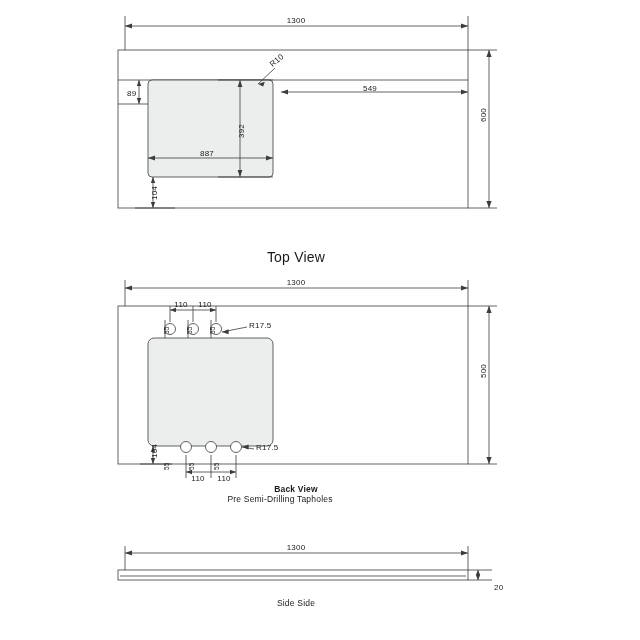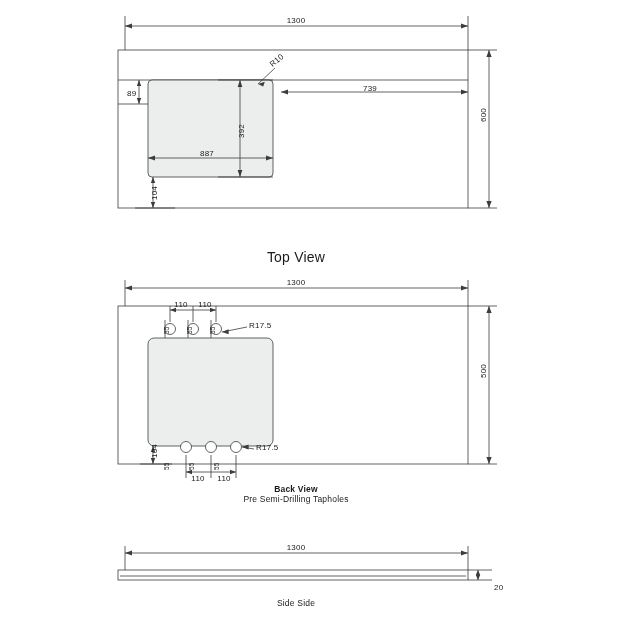--- a/index.html
+++ b/index.html
@@ -139,21 +139,21 @@
     <line x1="468" y1="570" x2="492" y2="570"></line>
     <line x1="468" y1="580" x2="492" y2="580"></line>
     <path d="M478 570 l-2.2 5 h4.4 z" fill="#3c3c3c" stroke="none"></path>
     <path d="M478 580 l-2.2 -5 h4.4 z" fill="#3c3c3c" stroke="none"></path>
   </g>
 </svg>
 
 <div class="cap center" style="left:296px;top:16px;">1300</div>
 <div class="cap" style="left:479px;top:122px;transform:rotate(-90deg);transform-origin:left top;">600</div>
 <div class="cap" style="left:127px;top:89px;">89</div>
-<div class="cap center" style="left:370px;top:84px;">739</div>
+<div class="cap center" style="left:370px;top:84px;">549</div>
 <div class="cap center" style="left:207px;top:149px;">887</div>
 <div class="cap" style="left:237px;top:138px;transform:rotate(-90deg);transform-origin:left top;">392</div>
 <div class="cap" style="left:150px;top:200px;transform:rotate(-90deg);transform-origin:left top;">104</div>
 <div class="cap" style="left:268px;top:62px;transform:rotate(-40deg);transform-origin:left top;">R10</div>
 <div class="cap center" style="left:296px;top:217px;font-size:14px;margin-top:32px;">Top View</div>
 
 <div class="cap center" style="left:296px;top:278px;">1300</div>
 <div class="cap" style="left:479px;top:378px;transform:rotate(-90deg);transform-origin:left top;">500</div>
 <div class="cap center" style="left:181px;top:300px;">110</div>
 <div class="cap center" style="left:205px;top:300px;">110</div>
@@ -162,19 +162,19 @@
 <div class="cap" style="left:249px;top:321px;">R17.5</div>
 <div class="cap" style="left:256px;top:443px;">R17.5</div>
 <div class="cap" style="left:163px;top:334px;font-size:6.5px;transform:rotate(-90deg);transform-origin:left top;">55</div>
 <div class="cap" style="left:186px;top:334px;font-size:6.5px;transform:rotate(-90deg);transform-origin:left top;">55</div>
 <div class="cap" style="left:209px;top:334px;font-size:6.5px;transform:rotate(-90deg);transform-origin:left top;">55</div>
 <div class="cap" style="left:163px;top:470px;font-size:6.5px;transform:rotate(-90deg);transform-origin:left top;">55</div>
 <div class="cap" style="left:188px;top:470px;font-size:6.5px;transform:rotate(-90deg);transform-origin:left top;">55</div>
 <div class="cap" style="left:213px;top:470px;font-size:6.5px;transform:rotate(-90deg);transform-origin:left top;">55</div>
 <div class="cap" style="left:150px;top:458px;transform:rotate(-90deg);transform-origin:left top;">104</div>
 <div class="cap center" style="left:296px;top:484px;font-size:8.5px;font-weight:bold;">Back View</div>
-<div class="cap center" style="left:296px;top:494px;font-size:8.5px;">Pre Semi-Drilling Tapholes</div>
+<div class="cap center" style="left:280px;top:494px;font-size:8.5px;">Pre Semi-Drilling Tapholes</div>
 
 <div class="cap center" style="left:296px;top:543px;">1300</div>
 <div class="cap" style="left:494px;top:583px;">20</div>
 <div class="cap center" style="left:296px;top:598px;font-size:8.5px;">Side Side</div>
 
 </div>
 
 </body></html>

